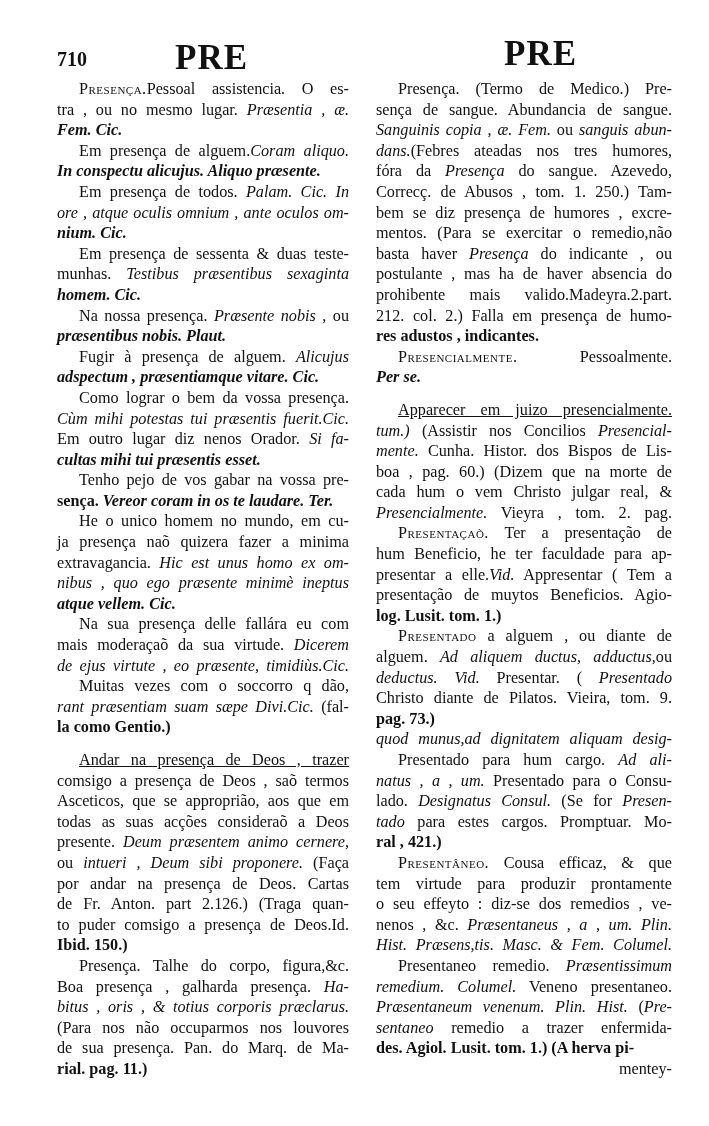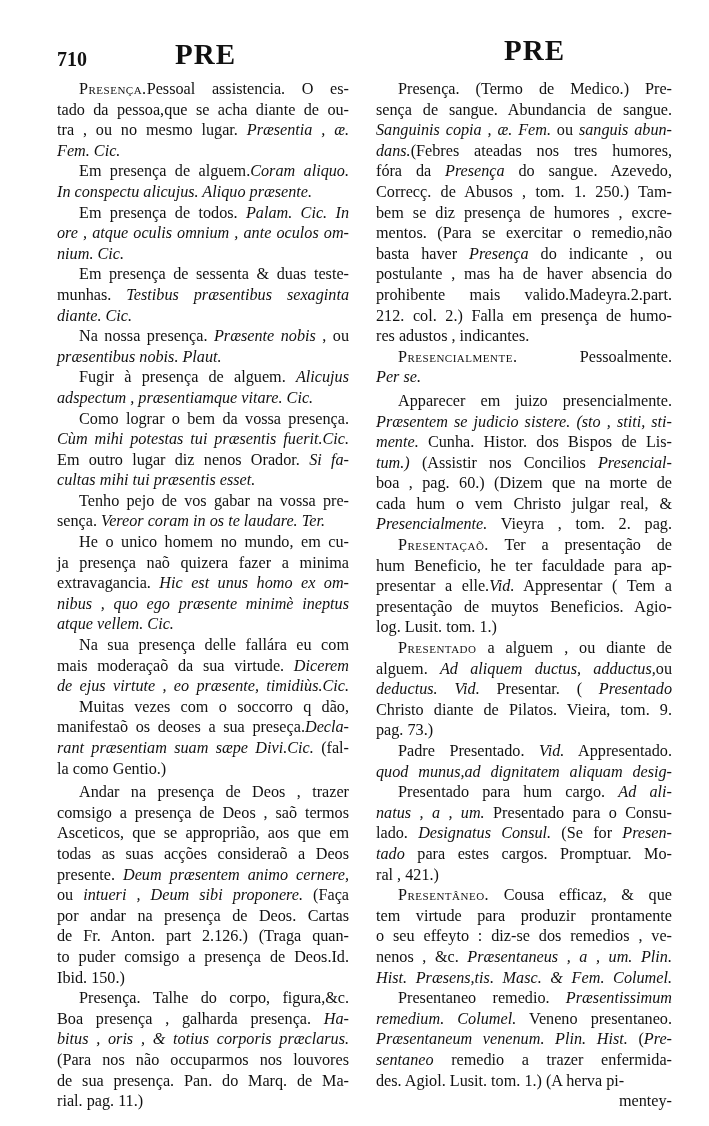--- a/index.html
+++ b/index.html
@@ -1,74 +1,72 @@
 <!DOCTYPE html>
 <html><head>
 <meta charset="utf-8">
 <style>
   html, body { margin: 0; padding: 0; background: #ffffff; }
   body { width: 709px; height: 1126px; position: relative; overflow: hidden;
          font-family: "Liberation Serif", "DejaVu Serif", serif; color: #111; }
   .page { position: absolute; left: 0; top: 4px; width: 709px; height: 1126px; }
   .folio { position: absolute; left: 57px; top: 44px; font-size: 20px; font-weight: bold; }
-  .rh { position: absolute; font-size: 29px; font-weight: bold; letter-spacing: 1px; }
+  .rh { position: absolute; font-size: 35px; font-weight: bold; letter-spacing: 1px; }
   .rh.left { left: 175px; top: 34px; }
   .rh.right { left: 504px; top: 30px; }
   .col { position: absolute; top: 75px; }
   .col.left { left: 57px; width: 292px; }
   .col.right { left: 376px; width: 296px; }
   .line { height: 20.6px; line-height: 20.6px; font-size: 16.2px; white-space: nowrap;
           overflow: visible; text-align: justify; text-align-last: justify; }
   .line.ind { padding-left: 22px; }
-  .line.last { text-align-last: left; }
+  .line.last { text-align-last: left; font-weight: bold; }
   .line.right-align { text-align: right; text-align-last: right; }
-  .line.gap { margin-top: 3px; }
+  .line.gap { margin-top: 12px; text-decoration: underline; }
   .it { font-style: italic; }
   .sc { font-variant: small-caps; letter-spacing: 0.5px; }
 </style>
 </head>
 <body>
 
 <div class="page">
   <div class="folio">710</div>
   <div class="rh left">PRE</div>
   <div class="rh right">PRE</div>
   <div class="col left" id="col-left">
       <div class="line ind"><span class="sc">Presença.</span><span>Pessoal assistencia. O es-</span></div>
-      <div class="line "><span>tado da pessoa,que se acha diante de ou-</span></div>
       <div class="line "><span>tra , ou no mesmo lugar. </span><span class="it">Præsentia , æ.</span></div>
       <div class="line last"><span class="it">Fem. Cic.</span></div>
       <div class="line ind"><span>Em presença de alguem.</span><span class="it">Coram aliquo.</span></div>
       <div class="line last"><span class="it">In conspectu alicujus. Aliquo præsente.</span></div>
       <div class="line ind"><span>Em presença de todos. </span><span class="it">Palam. Cic. In</span></div>
       <div class="line "><span class="it">ore , atque oculis omnium , ante oculos om-</span></div>
       <div class="line last"><span class="it">nium. Cic.</span></div>
       <div class="line ind"><span>Em presença de sessenta &amp; duas teste-</span></div>
       <div class="line "><span>munhas. </span><span class="it">Testibus præsentibus sexaginta</span></div>
-      <div class="line last"><span class="it">diante. Cic.</span></div>
+      <div class="line last"><span class="it">homem. Cic.</span></div>
       <div class="line ind"><span>Na nossa presença. </span><span class="it">Præsente nobis</span><span> , ou</span></div>
       <div class="line last"><span class="it">præsentibus nobis. Plaut.</span></div>
       <div class="line ind"><span>Fugir à presença de alguem. </span><span class="it">Alicujus</span></div>
       <div class="line last"><span class="it">adspectum , præsentiamque vitare. Cic.</span></div>
       <div class="line ind"><span>Como lograr o bem da vossa presença.</span></div>
       <div class="line "><span class="it">Cùm mihi potestas tui præsentis fuerit.Cic.</span></div>
       <div class="line "><span>Em outro lugar diz nenos Orador. </span><span class="it">Si fa-</span></div>
       <div class="line last"><span class="it">cultas mihi tui præsentis esset.</span></div>
       <div class="line ind"><span>Tenho pejo de vos gabar na vossa pre-</span></div>
       <div class="line last"><span>sença. </span><span class="it">Vereor coram in os te laudare. Ter.</span></div>
       <div class="line ind"><span>He o unico homem no mundo, em cu-</span></div>
       <div class="line "><span>ja presença naõ quizera fazer a minima</span></div>
       <div class="line "><span>extravagancia. </span><span class="it">Hic est unus homo ex om-</span></div>
       <div class="line "><span class="it">nibus , quo ego præsente minimè ineptus</span></div>
       <div class="line last"><span class="it">atque vellem. Cic.</span></div>
       <div class="line ind"><span>Na sua presença delle fallára eu com</span></div>
       <div class="line "><span>mais moderaçaõ da sua virtude. </span><span class="it">Dicerem</span></div>
       <div class="line "><span class="it">de ejus virtute , eo præsente, timidiùs.Cic.</span></div>
       <div class="line ind"><span>Muitas vezes com o soccorro q dão,</span></div>
-      <div class="line "><span>manifestaõ os deoses a sua preseça.</span><span class="it">Decla-</span></div>
       <div class="line "><span class="it">rant præsentiam suam sæpe Divi.Cic.</span><span> (fal-</span></div>
       <div class="line last"><span>la como Gentio.)</span></div>
       <div class="line ind gap"><span>Andar na presença de Deos , trazer</span></div>
       <div class="line "><span>comsigo a presença de Deos , saõ termos</span></div>
       <div class="line "><span>Asceticos, que se approprião, aos que em</span></div>
       <div class="line "><span>todas as suas acções consideraõ a Deos</span></div>
       <div class="line "><span>presente. </span><span class="it">Deum præsentem animo cernere,</span></div>
       <div class="line "><span>ou </span><span class="it">intueri , Deum sibi proponere.</span><span> (Faça</span></div>
       <div class="line "><span>por andar na presença de Deos. Cartas</span></div>
       <div class="line "><span>de Fr. Anton. part 2.126.) (Traga quan-</span></div>
@@ -91,37 +89,35 @@
       <div class="line "><span>bem se diz presença de humores , excre-</span></div>
       <div class="line "><span>mentos. (Para se exercitar o remedio,não</span></div>
       <div class="line "><span>basta haver </span><span class="it">Presença</span><span> do indicante , ou</span></div>
       <div class="line "><span>postulante , mas ha de haver absencia do</span></div>
       <div class="line "><span>prohibente mais valido.Madeyra.2.part.</span></div>
       <div class="line "><span>212. col. 2.) Falla em presença de humo-</span></div>
       <div class="line last"><span>res adustos , indicantes.</span></div>
       <div class="line ind"><span class="sc">Presencialmente.</span><span> Pessoalmente.</span></div>
       <div class="line last"><span class="it">Per se.</span></div>
       <div class="line ind gap"><span>Apparecer em juizo presencialmente.</span></div>
-      <div class="line "><span class="it">Præsentem se judicio sistere. (sto , stiti, sti-</span></div>
+      <div class="line "><span class="it">tum.)</span><span> (Assistir nos Concilios </span><span class="it">Presencial-</span></div>
       <div class="line "><span class="it">mente.</span><span> Cunha. Histor. dos Bispos de Lis-</span></div>
-      <div class="line "><span class="it">tum.)</span><span> (Assistir nos Concilios </span><span class="it">Presencial-</span></div>
       <div class="line "><span>boa , pag. 60.) (Dizem que na morte de</span></div>
       <div class="line "><span>cada hum o vem Christo julgar real, &amp;</span></div>
       <div class="line "><span class="it">Presencialmente.</span><span> Vieyra , tom. 2. pag.</span></div>
       <div class="line ind"><span class="sc">Presentaçaõ.</span><span> Ter a presentação de</span></div>
       <div class="line "><span>hum Beneficio, he ter faculdade para ap-</span></div>
       <div class="line "><span>presentar a elle.</span><span class="it">Vid.</span><span> Appresentar ( Tem a</span></div>
       <div class="line "><span>presentação de muytos Beneficios. Agio-</span></div>
       <div class="line last"><span>log. Lusit. tom. 1.)</span></div>
       <div class="line ind"><span class="sc">Presentado</span><span> a alguem , ou diante de</span></div>
       <div class="line "><span>alguem. </span><span class="it">Ad aliquem ductus, adductus,</span><span>ou</span></div>
       <div class="line "><span class="it">deductus. Vid.</span><span> Presentar. ( </span><span class="it">Presentado</span></div>
       <div class="line "><span>Christo diante de Pilatos. Vieira, tom. 9.</span></div>
       <div class="line last"><span>pag. 73.)</span></div>
-      <div class="line ind"><span>Padre Presentado. </span><span class="it">Vid.</span><span> Appresentado.</span></div>
       <div class="line "><span class="it">quod munus,ad dignitatem aliquam desig-</span></div>
       <div class="line ind"><span>Presentado para hum cargo. </span><span class="it">Ad ali-</span></div>
       <div class="line "><span class="it">natus , a , um.</span><span> Presentado para o Consu-</span></div>
       <div class="line "><span>lado. </span><span class="it">Designatus Consul.</span><span> (Se for </span><span class="it">Presen-</span></div>
       <div class="line "><span class="it">tado</span><span> para estes cargos. Promptuar. Mo-</span></div>
       <div class="line last"><span>ral , 421.)</span></div>
       <div class="line ind"><span class="sc">Presentâneo.</span><span> Cousa efficaz, &amp; que</span></div>
       <div class="line "><span>tem virtude para produzir prontamente</span></div>
       <div class="line "><span>o seu effeyto : diz-se dos remedios , ve-</span></div>
       <div class="line "><span>nenos , &amp;c. </span><span class="it">Præsentaneus , a , um. Plin.</span></div>

